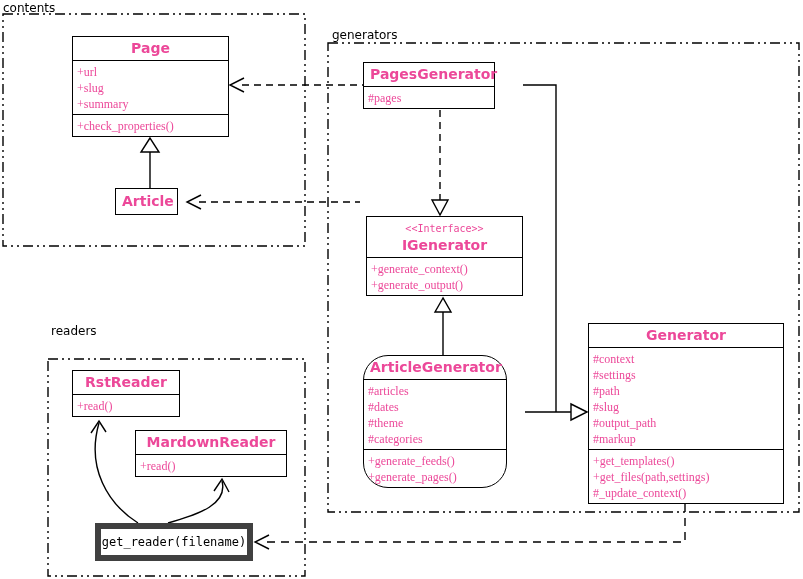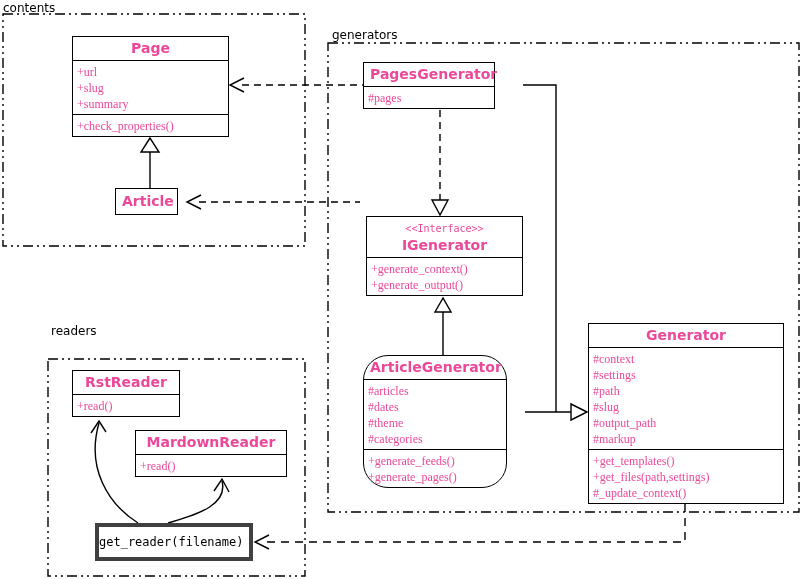--- a/index.html
+++ b/index.html
@@ -25,22 +25,22 @@
     font-family:"DejaVu Sans Mono", monospace; font-weight:normal; font-size:10px;
     line-height:15px; text-align:center; padding-top:4px; white-space:nowrap;
   }
   .uml-stereotype + .uml-title { padding-top:1px; }
   .uml-section { border-top:1px solid #000; padding:3px 4px 2px 4px; }
   .uml-line {
     font-family:Liberation Serif, serif; font-size:12px; line-height:16px;
     white-space:pre;
   }
   .simple-box {
-    position:absolute; z-index:2; background:#ffffff; border:4px solid #404040;
-    display:flex; align-items:center; justify-content:flex-start;
+    position:absolute; z-index:2; background:#ffffff; border:6px solid #404040;
+    display:flex; align-items:center; justify-content:center;
     font-family:"DejaVu Sans Mono", monospace; font-size:12px; color:#000;
   }
 </style>
 </head>
 <body>
 
 <div id="canvas">
 
   <svg id="wires" width="803" height="579" viewBox="0 0 803 579">
 

